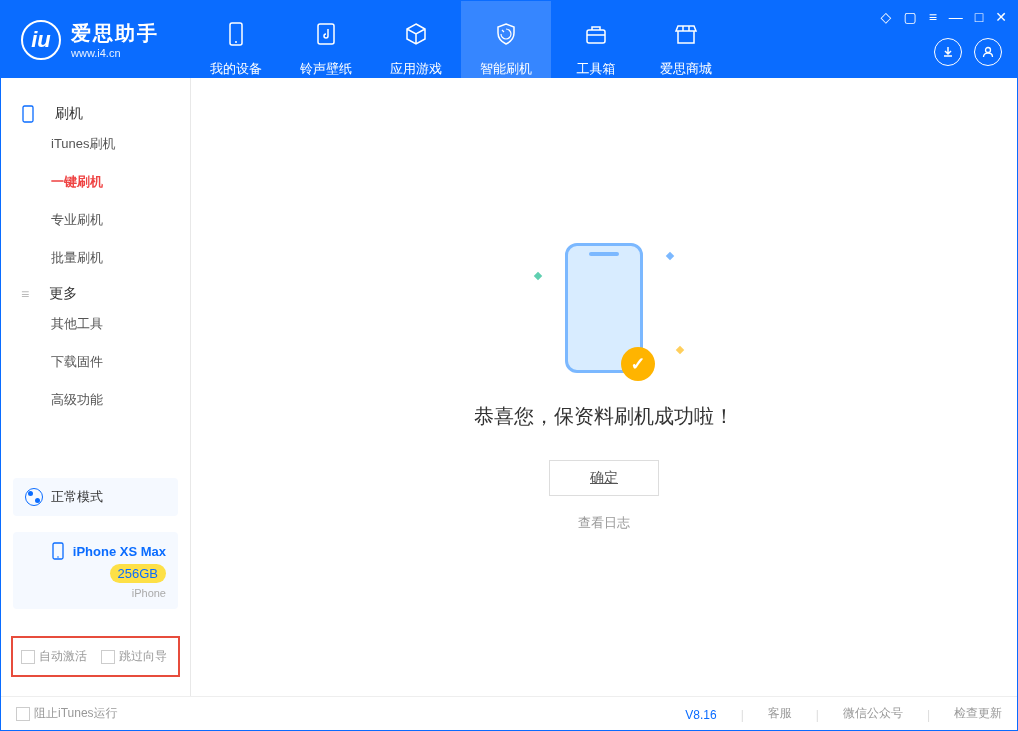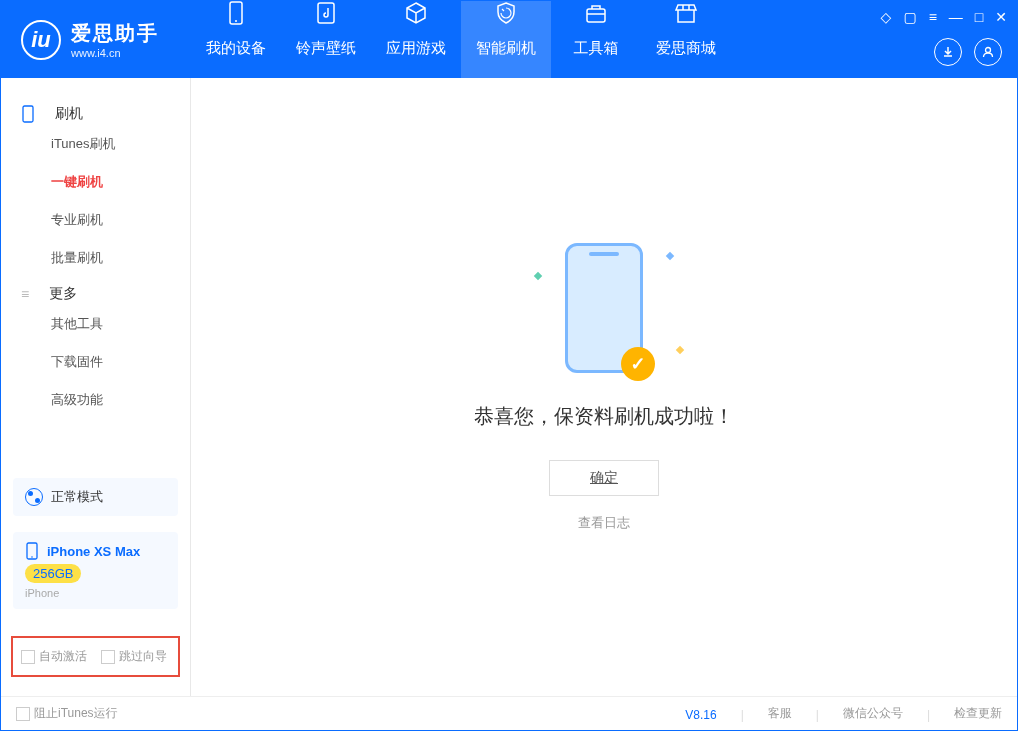--- a/index.html
+++ b/index.html
@@ -5,37 +5,37 @@
 * { margin: 0; padding: 0; box-sizing: border-box; font-family: "Microsoft YaHei", sans-serif; }
 body { background: #fff; }
 .app { width: 1018px; height: 731px; border: 1px solid #0a6cff; display: flex; flex-direction: column; }
 .header { height: 77px; background: linear-gradient(to right, #0a6cff, #0a6cff); display: flex; align-items: center; color: #fff; position: relative; }
 .logo-area { display: flex; align-items: center; padding: 0 20px; width: 190px; }
 .logo-icon { width: 40px; height: 40px; border: 2px solid #fff; border-radius: 50%; display: flex; align-items: center; justify-content: center; font-weight: bold; font-size: 22px; font-style: italic; }
 .logo-text { margin-left: 10px; }
 .logo-text .brand { font-size: 20px; font-weight: bold; letter-spacing: 2px; }
 .logo-text .site { font-size: 11px; opacity: 0.9; }
 .tabs { display: flex; height: 100%; }
-.tab { width: 90px; display: flex; flex-direction: column; align-items: center; justify-content: flex-start; cursor: pointer; font-size: 15px; gap: 14px; }
+.tab { width: 90px; display: flex; flex-direction: column; align-items: center; justify-content: flex-end; cursor: pointer; font-size: 13px; gap: 14px; }
 .tab.active { background: rgba(255,255,255,0.18); }
 .tab-icon { width: 24px; height: 24px; display: flex; align-items: center; justify-content: center; }
 .window-controls { position: absolute; top: 8px; right: 10px; display: flex; gap: 12px; font-size: 14px; }
 .window-controls span { cursor: pointer; }
 .header-circles { position: absolute; right: 15px; bottom: 12px; display: flex; gap: 12px; }
 .header-circles .circ { width: 28px; height: 28px; border: 1.5px solid #fff; border-radius: 50%; display: flex; align-items: center; justify-content: center; cursor: pointer; }
 .body { flex: 1; display: flex; min-height: 0; }
 .sidebar { width: 190px; border-right: 1px solid #e8e8e8; display: flex; flex-direction: column; padding-top: 15px; }
 .sb-section { padding: 0 20px; }
 .sb-heading { display: flex; align-items: center; gap: 20px; font-size: 14px; color: #333; margin: 12px 0; }
 .sb-items { padding-left: 30px; display: flex; flex-direction: column; gap: 20px; margin-bottom: 18px; }
 .sb-item { font-size: 13px; color: #555; cursor: pointer; }
 .sb-item.active { color: #ef4444; font-weight: bold; }
 .sb-spacer { flex: 1; }
 .device-box { margin: 8px 12px; padding: 10px 12px; background: #f5f9ff; border-radius: 4px; font-size: 13px; display: flex; align-items: center; gap: 8px; color: #333; }
-.device-box.info { flex-direction: column; align-items: flex-start; gap: 4px; }
+.device-box.info { flex-direction: column; align-items: flex-end; gap: 4px; }
 .badge { background: #fde047; color: #0a6cff; font-size: 13px; padding: 2px 8px; border-radius: 10px; }
 .device-sub { color: #aaa; font-size: 11px; }
 .checkbox-row { border: 2px solid #e74c3c; margin: 19px 10px; padding: 10px 8px; display: flex; align-items: center; gap: 14px; font-size: 12px; color: #999; }
 .cb { width: 14px; height: 14px; border: 1px solid #ccc; display: inline-block; vertical-align: middle; margin-right: 4px; }
 .main { flex: 1; position: relative; display: flex; flex-direction: column; align-items: center; justify-content: center; }
 .phone-illustration { position: relative; margin-bottom: 30px; }
 .phone-box { width: 78px; height: 130px; border: 3px solid #7bb8ff; border-radius: 12px; background: #d8ecff; position: relative; }
 .phone-box::before { content: ""; position: absolute; top: 6px; left: 50%; transform: translateX(-50%); width: 30px; height: 4px; background: #7bb8ff; border-radius: 2px; }
 .check-badge { position: absolute; bottom: -8px; right: -12px; width: 34px; height: 34px; background: #ffb400; border-radius: 50%; display: flex; align-items: center; justify-content: center; color: #fff; font-size: 18px; font-weight: bold; }
 .sparkle { position: absolute; width: 6px; height: 6px; background: #7bb8ff; transform: rotate(45deg); }

